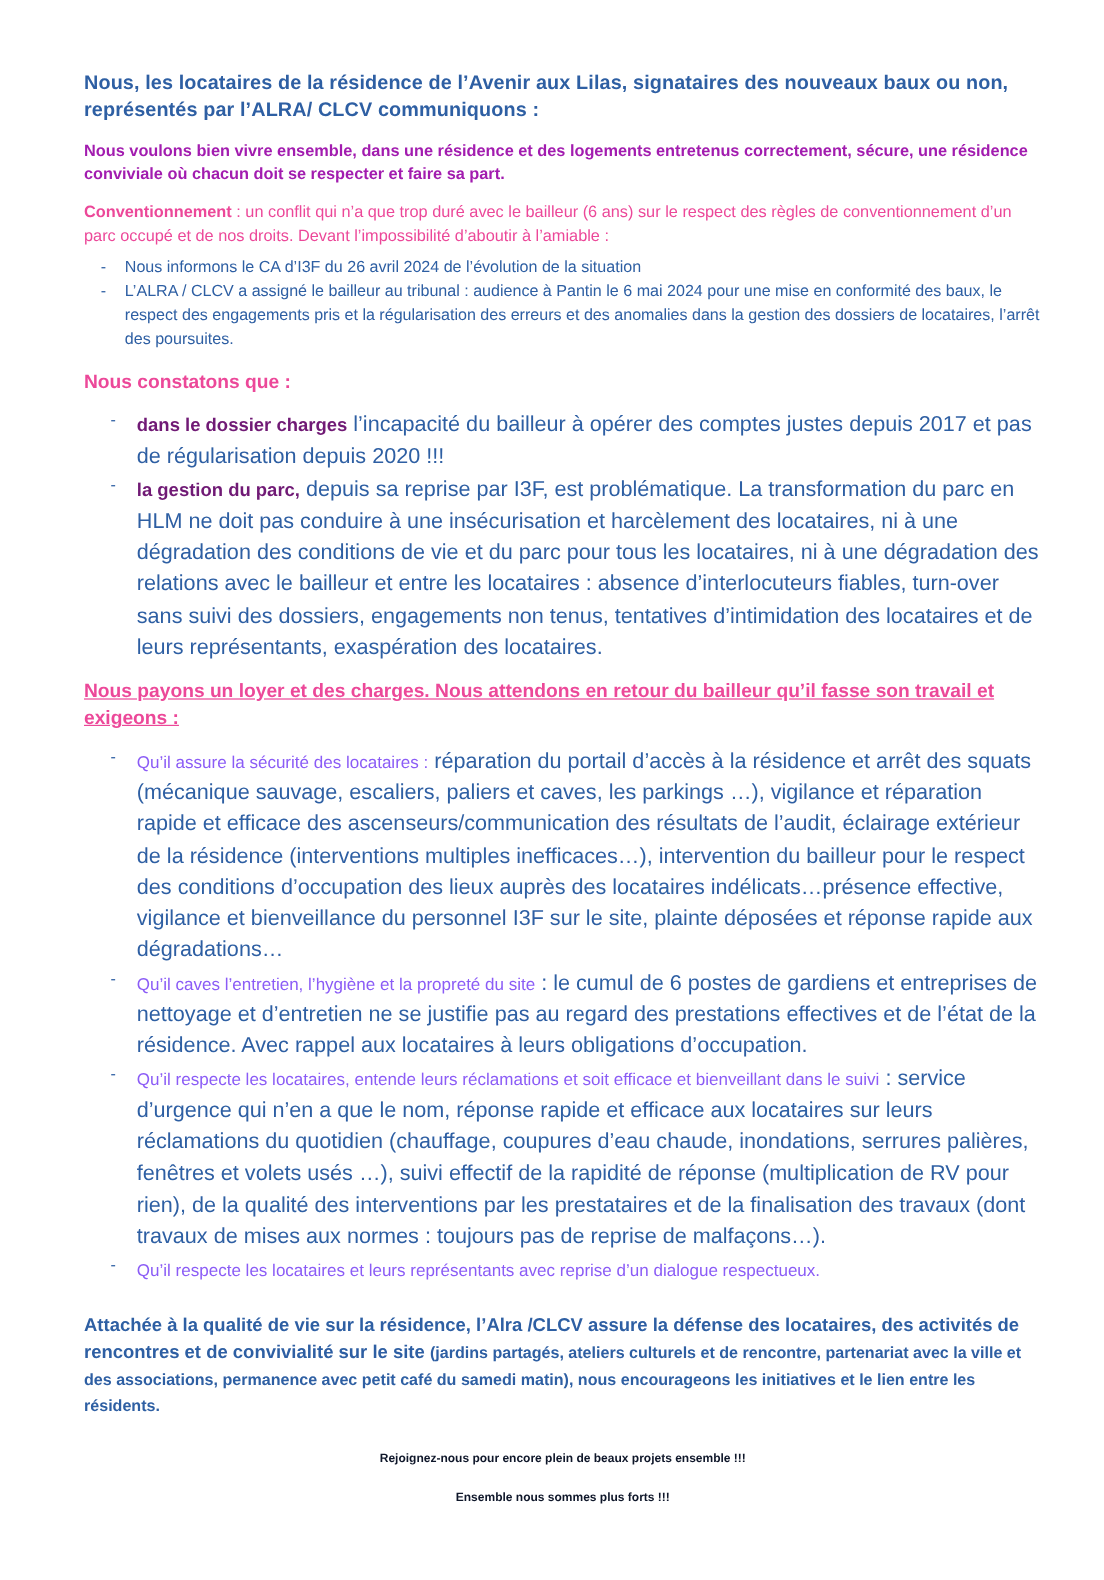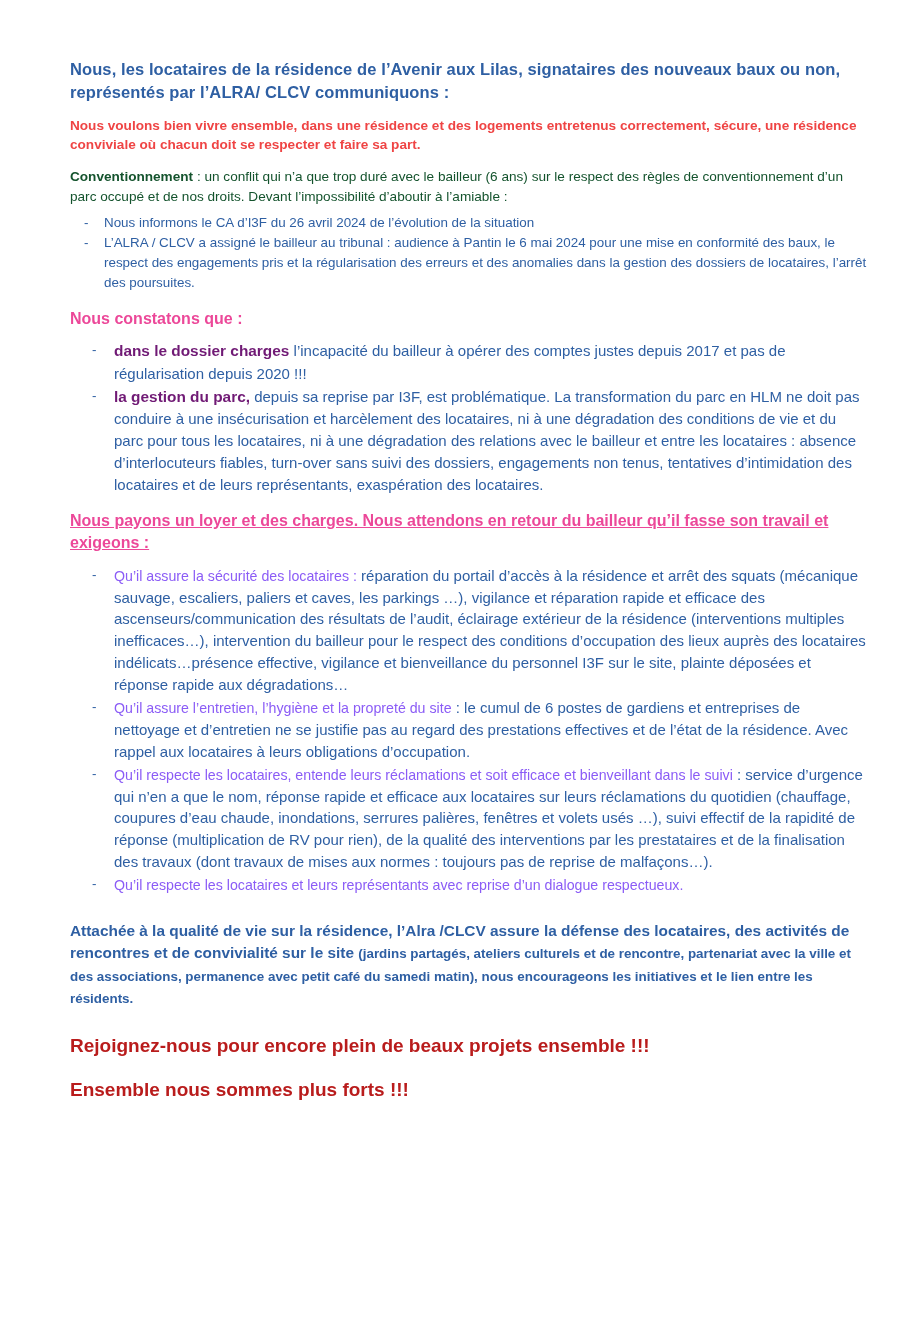--- a/index.html
+++ b/index.html
@@ -32,27 +32,27 @@
     font-weight: bold;
     line-height: 1.42;
     color: #2e5fa3;
     margin-bottom: 11px;
     letter-spacing: 0.1px;
   }
   .subtitle {
     font-size: 13.6px;
     font-weight: bold;
     line-height: 1.42;
-    color: #ef4444;
+    color: #a21caf;
     margin-bottom: 13px;
   }
   .para {
     font-size: 13.6px;
     line-height: 1.45;
-    color: #14532d;
+    color: #ec4899;
     margin-bottom: 6px;
   }
   .para .lead {
     font-weight: bold;
   }
 
   
   ul.dash {
     list-style: none;
     margin: 0;
@@ -94,42 +94,43 @@
     font-weight: bold;
     color: #701a75;
   }
   .mid-item {
     font-size: 14.2px;
     font-weight: normal;
     color: #8b5cf6;
   }
   .normal {
     font-weight: normal;
-    font-size: 15px;
+    font-size: 18px;
   }
   li.spaced { margin-bottom: 7px; }
 
   .block-2 > li {
     margin-bottom: 9px;
   }
 
   .closing {
     font-size: 15.4px;
     font-weight: bold;
     color: #2e5fa3;
     line-height: 1.45;
     margin-top: 24px;
   }
   .closing .small {
     font-size: 13.4px;
   }
   .center-line {
-    font-size: 19px;
+    text-align: center;
+    font-size: 10px;
     font-weight: bold;
-    color: #b91c1c;
+    color: #0f172a;
   }
   .center-line.first { margin-top: 26px; }
   .center-line.second { margin-top: 22px; }
 </style>
 </head>
 <body>
 
 <div class="page">
 
   <p class="title">Nous, les locataires de la résidence de l’Avenir aux Lilas, signataires des nouveaux baux ou non, représentés par l’ALRA/ CLCV communiquons :</p>
@@ -156,21 +157,21 @@
     </li>
   </ul>
 
   <p class="sec-head small-gap">Nous payons un loyer et des charges. Nous attendons en retour du bailleur qu’il fasse son travail et exigeons :</p>
 
   <ul class="dash indent">
     <li class="spaced">
       <span class="mid-item">Qu’il assure la sécurité des locataires :</span><span class="normal"> réparation du portail d’accès à la résidence et  arrêt des squats (mécanique sauvage, escaliers, paliers et caves, les parkings …), vigilance et réparation rapide et efficace des ascenseurs/communication des résultats de l’audit, éclairage extérieur de la résidence (interventions multiples inefficaces…), intervention du bailleur pour le respect des conditions d’occupation des lieux auprès des locataires indélicats…présence effective, vigilance et bienveillance du personnel I3F sur le site, plainte déposées et réponse rapide aux dégradations…</span>
     </li>
     <li class="spaced">
-      <span class="mid-item">Qu’il assure l’entretien, l’hygiène et la propreté du site</span><span class="normal"> : le cumul de 6 postes de gardiens et entreprises de nettoyage et d’entretien ne se justifie pas au regard des prestations effectives et de l’état de la résidence. Avec rappel aux locataires à leurs obligations d’occupation.</span>
+      <span class="mid-item">Qu’il caves l’entretien, l’hygiène et la propreté du site</span><span class="normal"> : le cumul de 6 postes de gardiens et entreprises de nettoyage et d’entretien ne se justifie pas au regard des prestations effectives et de l’état de la résidence. Avec rappel aux locataires à leurs obligations d’occupation.</span>
     </li>
     <li class="spaced">
       <span class="mid-item">Qu’il respecte les locataires, entende leurs réclamations et soit efficace et bienveillant dans le suivi</span><span class="normal"> : service d’urgence qui n’en a que le nom, réponse rapide et efficace aux locataires sur leurs réclamations du quotidien (chauffage, coupures d’eau chaude, inondations, serrures palières, fenêtres et volets usés …), suivi effectif de la rapidité de réponse (multiplication de RV pour rien), de la qualité des interventions par les prestataires et de la finalisation des travaux (dont travaux de mises aux normes : toujours pas de reprise de malfaçons…).</span>
     </li>
     <li class="spaced">
       <span class="mid-item">Qu’il respecte les locataires et leurs représentants avec reprise d’un dialogue respectueux.</span><span class="normal"></span>
     </li>
   </ul>
 
   <p class="closing">

